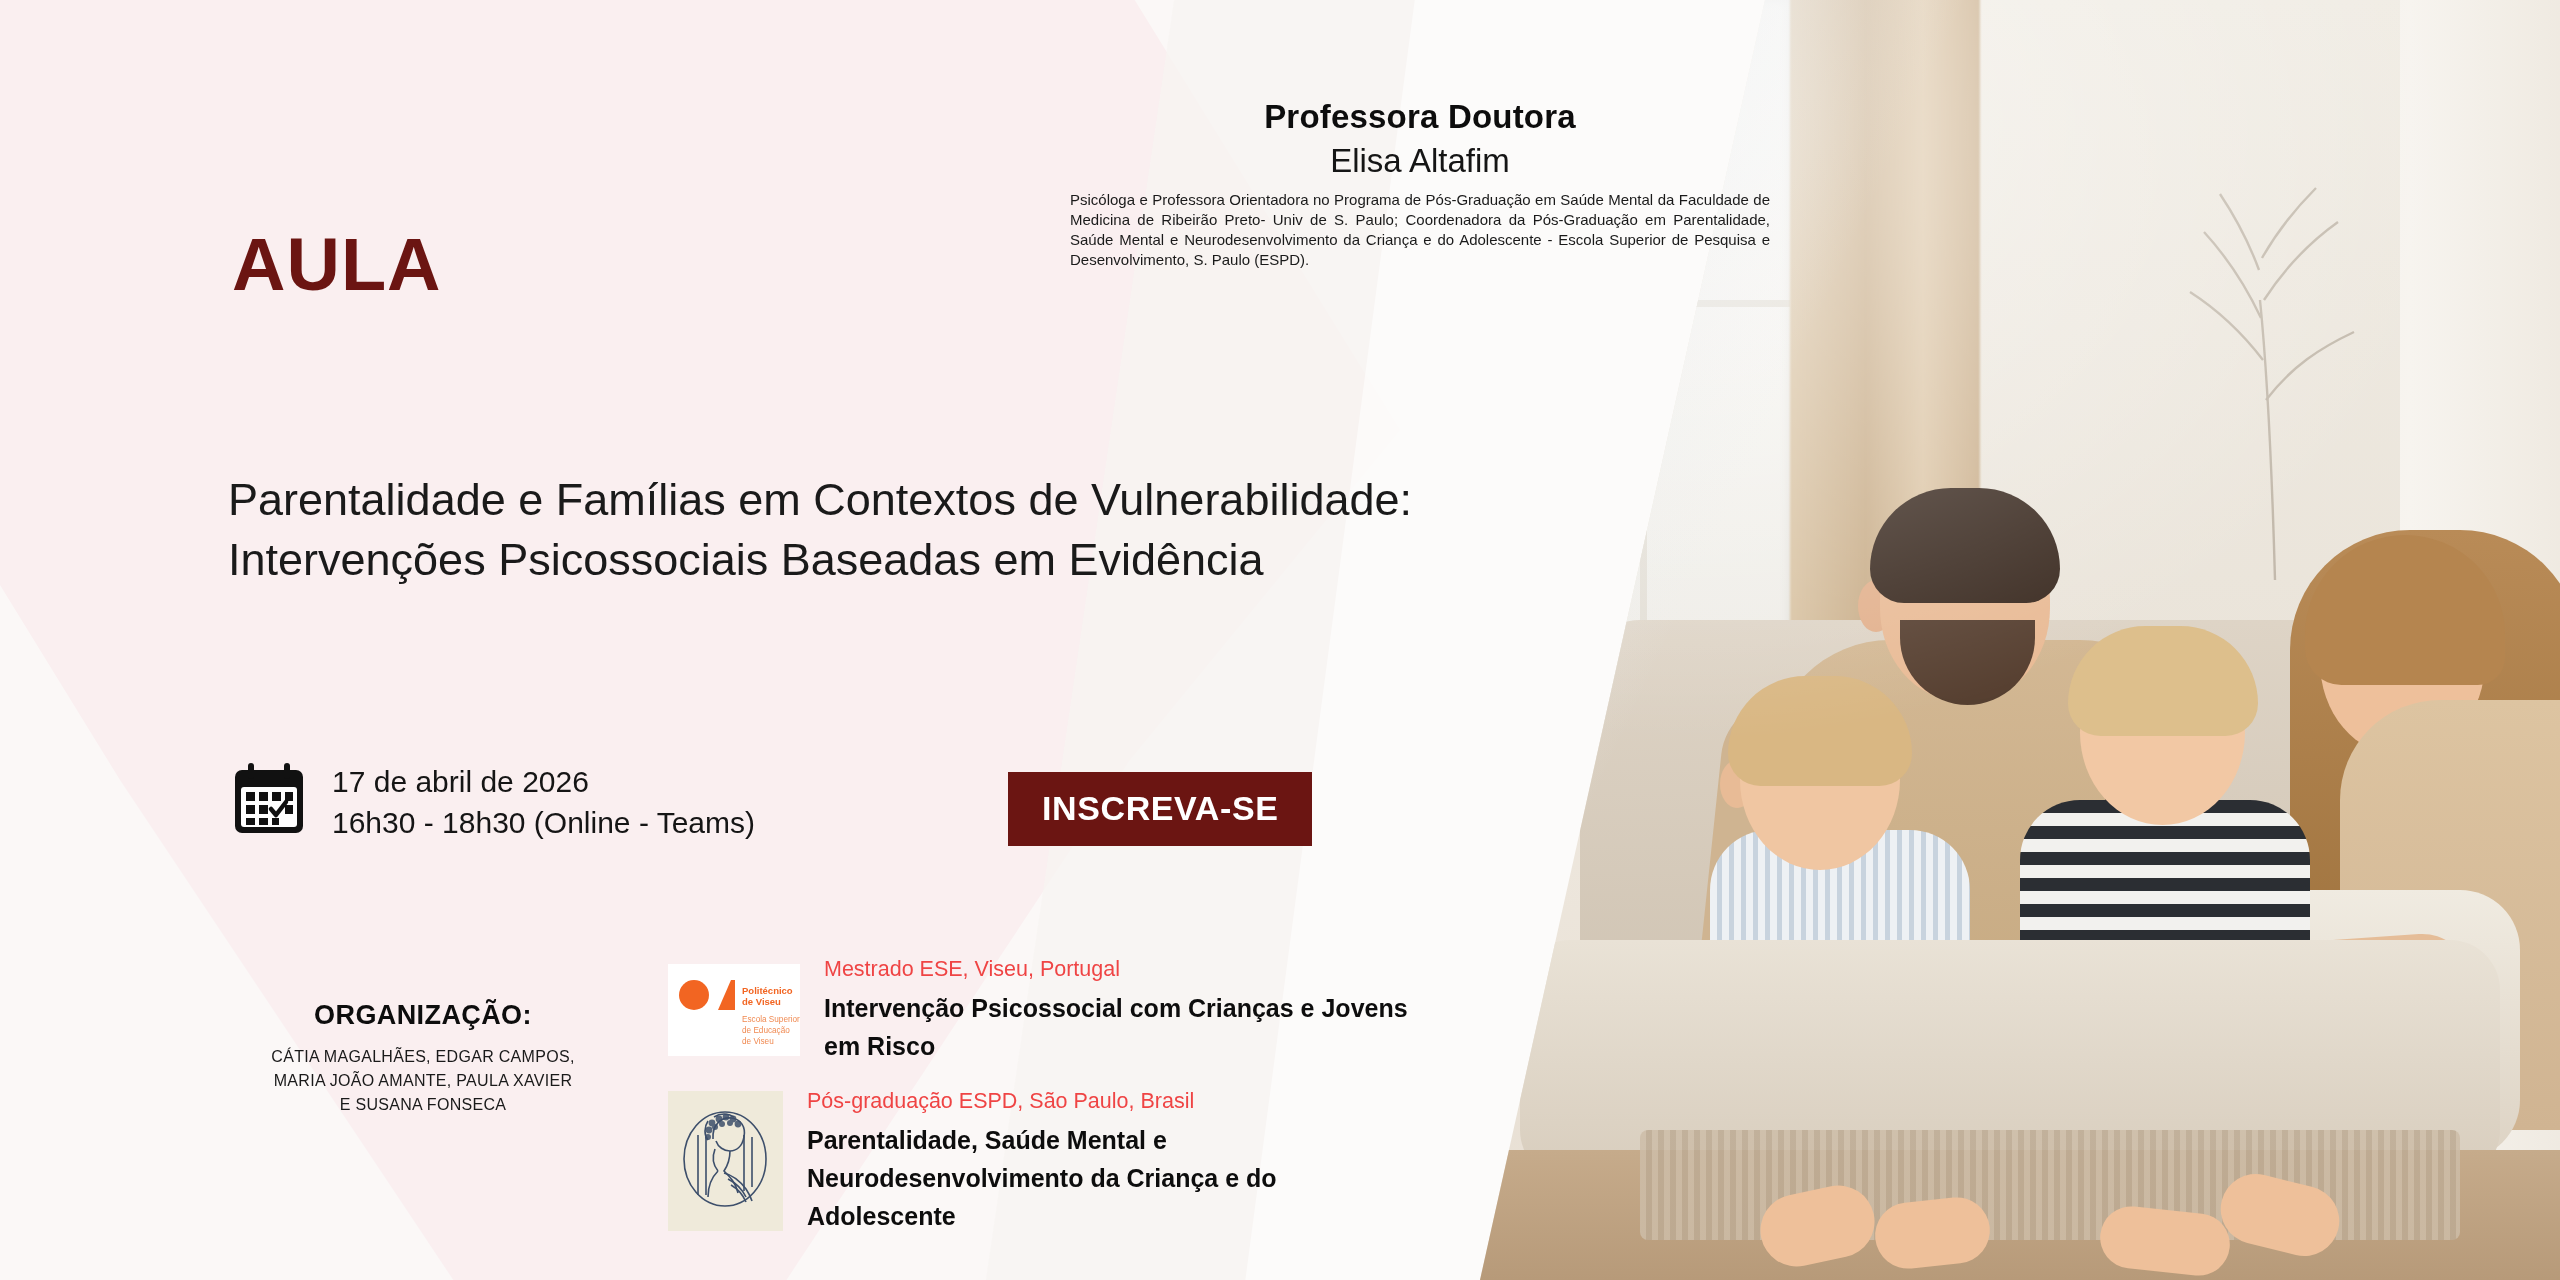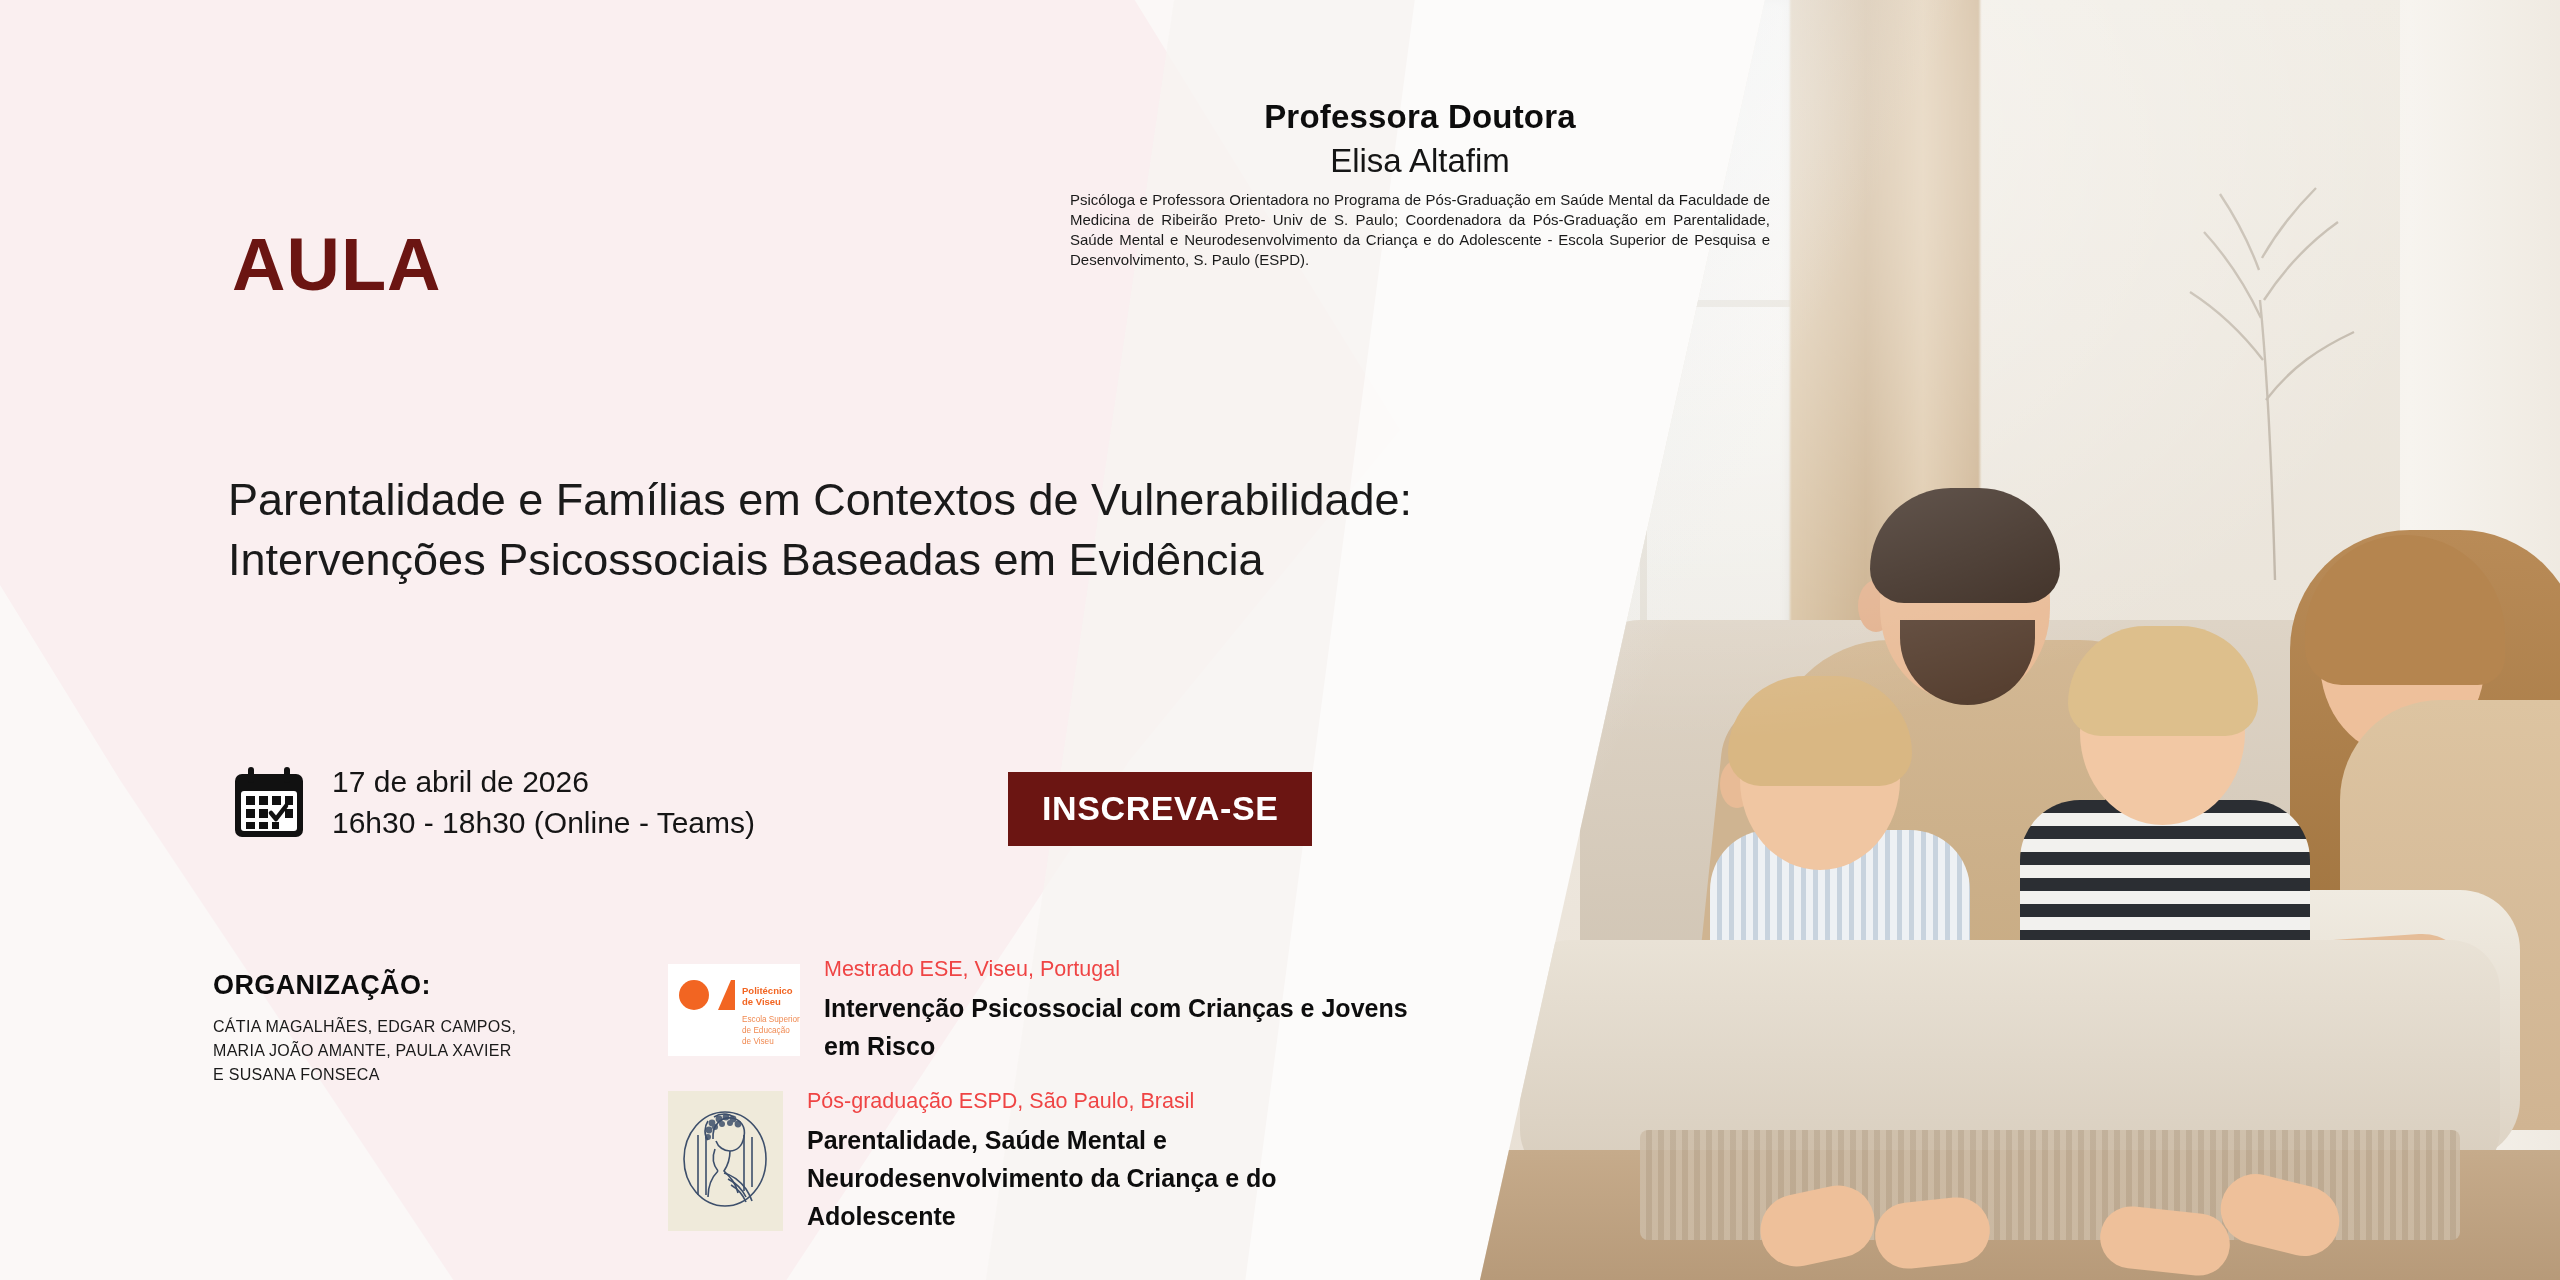--- a/index.html
+++ b/index.html
@@ -173,32 +173,32 @@
   .speaker-block {
     position:absolute; left:1070px; top:98px; width:700px; text-align:center;
   }
   .speaker-role { font-size:33px; font-weight:800; color:#0d0d0d; letter-spacing:.2px; }
   .speaker-name { font-size:33px; font-weight:400; color:#151515; margin-top:6px; }
   .speaker-bio {
     margin-top:10px; font-size:15px; line-height:1.33; color:#1a1a1a;
     text-align:justify; font-weight:400;
   }
 
-  .datetime-row { position:absolute; left:232px; top:762px; display:flex; align-items:center; gap:26px; }
+  .datetime-row { position:absolute; left:232px; top:762px; display:flex; align-items:flex-start; gap:26px; }
   .cal-icon { width:74px; height:74px; flex:0 0 auto; }
   .datetime-text { font-size:30px; line-height:1.35; color:#151515; }
 
   .cta-button {
     position:absolute; left:1008px; top:772px;
     background:#6b1512; color:#fff;
     font-size:34px; font-weight:800; letter-spacing:.6px;
     padding:17px 34px 18px; display:inline-block;
   }
 
-  .org-block { position:absolute; left:213px; top:970px; width:420px; }
+  .org-block { position:absolute; left:213px; top:1000px; width:420px;text-align:center; }
   .org-title { font-size:27px; font-weight:800; color:#0d0d0d; letter-spacing:.4px; }
   .org-names { margin-top:14px; font-size:16px; line-height:1.5; color:#1a1a1a; letter-spacing:.3px; }
 
   .prog-list { position:absolute; left:668px; top:955px; width:760px; }
   .prog-row { display:flex; gap:24px; align-items:center; margin-bottom:22px; }
   .prog-logo { flex:0 0 auto; }
   .prog-text { padding-top:2px; }
   .prog-sub { font-size:21.5px; color:#ef4444; line-height:1.2; }
   .prog-name { font-size:25px; font-weight:800; color:#0d0d0d; line-height:1.52; margin-top:6px; }
 

